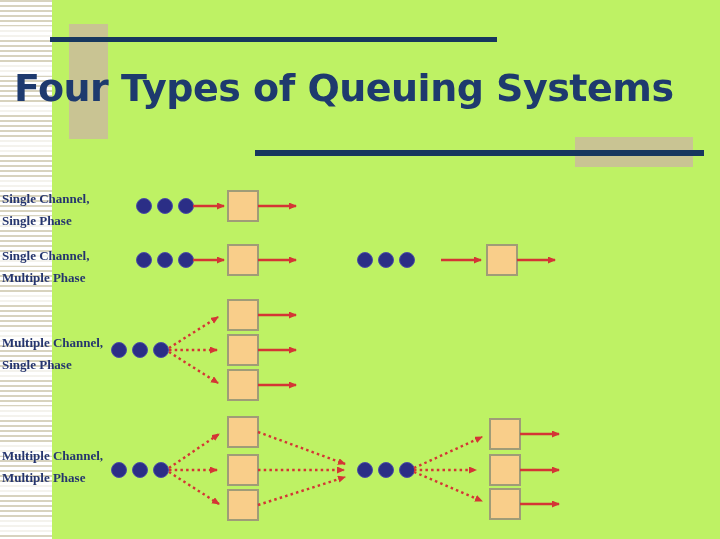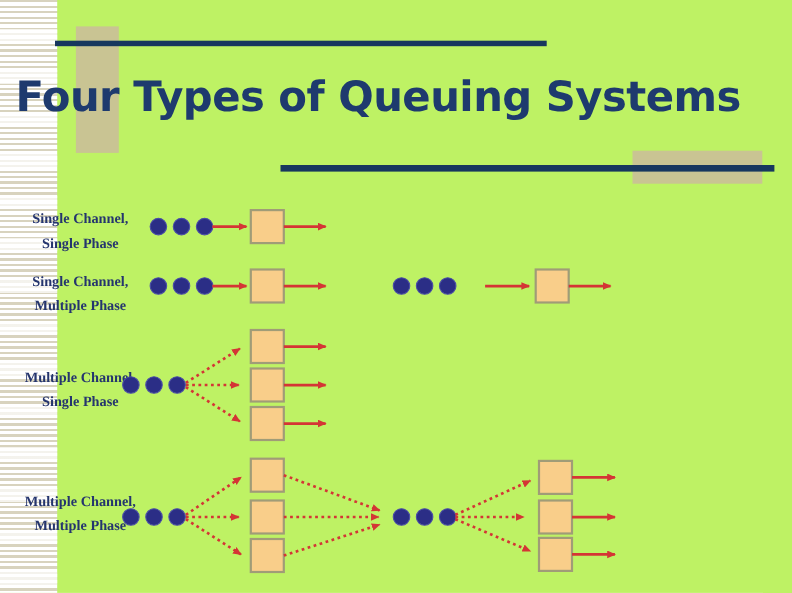--- a/index.html
+++ b/index.html
@@ -19,21 +19,21 @@
   .khaki-right{left:575px;top:137px;width:118px;height:30px;}
   .rule{position:absolute;background:#17375e;}
   .rule-top{left:50px;top:37px;width:447px;height:5px;}
   .rule-bottom{left:255px;top:150px;width:449px;height:6px;}
   .title{
     position:absolute;left:14px;top:66px;width:700px;
     font-family:"DejaVu Sans", sans-serif;font-weight:bold;
     font-size:38px;letter-spacing:-0.5px;color:#1e3a6e;white-space:nowrap;
   }
   .row-label{
-    position:absolute;left:2px;width:142px;text-align:center;
+    position:absolute;left:2px;width:142px;text-align:left;
     font-family:"Liberation Serif", serif;font-weight:bold;font-size:13px;
     line-height:22px;color:#25356e;
   }
   .label-r1{top:188px;}
   .label-r2{top:245px;}
   .label-r3{top:332px;}
   .label-r4{top:445px;}
   .diagram{position:absolute;left:0;top:0;}
   .qline{stroke:#d43535;stroke-width:2.5;}
   .qdot-line{stroke:#d43535;stroke-width:2.4;stroke-dasharray:2.5 3.2;}

